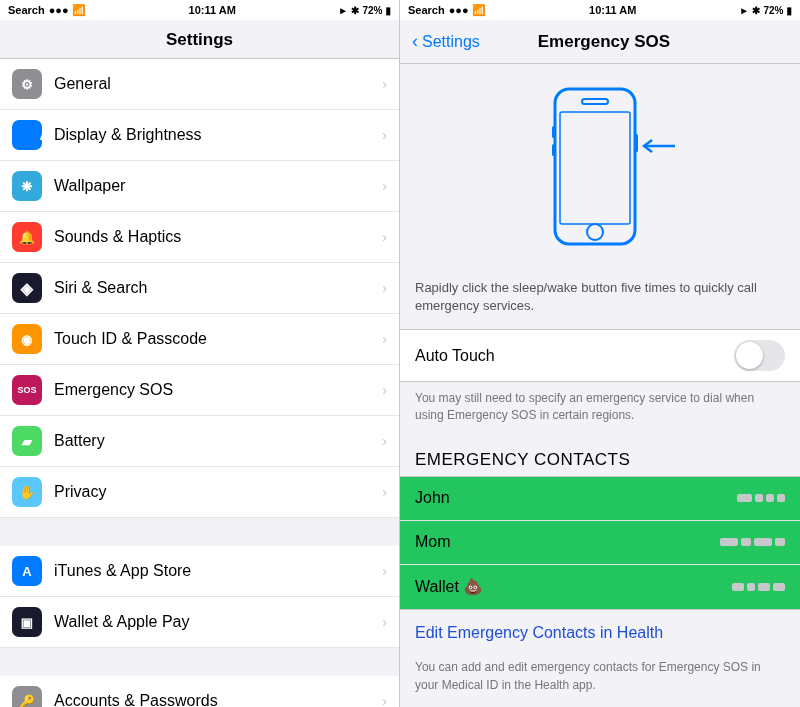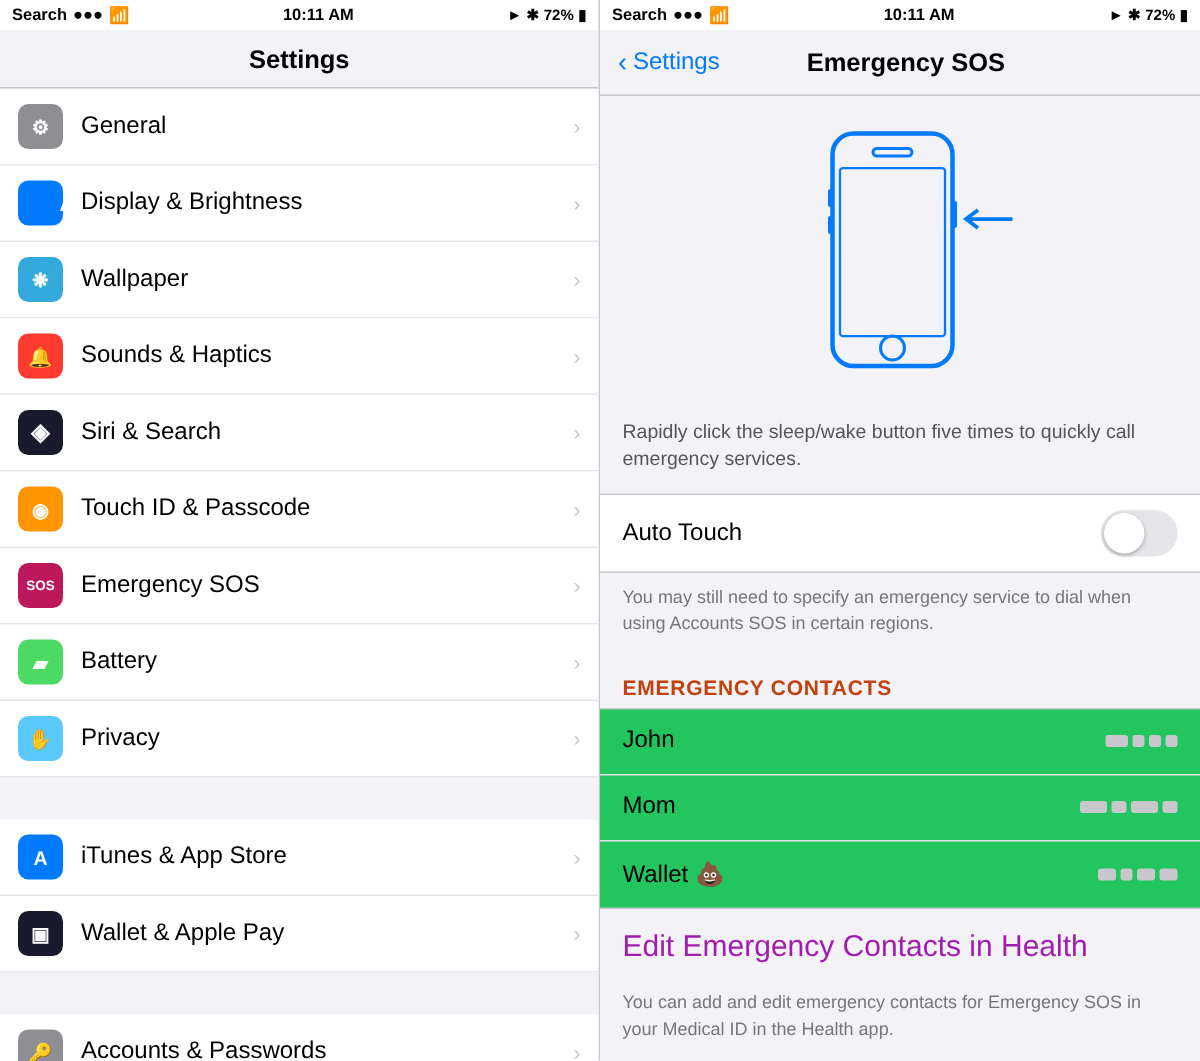--- a/index.html
+++ b/index.html
@@ -201,25 +201,24 @@
       background: #f2f2f7;
       padding: 8px 15px 12px;
       font-size: 12px;
       color: #777;
       line-height: 1.4;
     }
 
     
     .section-header {
       padding: 14px 15px 6px;
-      font-size: 14px;
-      color: #c2410c;
+      font-size: 17px;
+      color: #000000;
       letter-spacing: 0.5px;
       text-transform: uppercase;
-      font-weight: bold;
     }
 
     .contacts-list {
       background: #22c55e;
       border-top: 1px solid #c8c8cc;
       border-bottom: 1px solid #c8c8cc;
     }
 
     .contact-row {
       display: flex;
@@ -244,22 +243,22 @@
 
     .blur-block {
       height: 8px;
       border-radius: 2px;
       background: #c8c8cc;
     }
 
     
     .edit-contacts-link {
       padding: 14px 15px 8px;
-      font-size: 20px;
-      color: #a21caf;
+      font-size: 16px;
+      color: #1d4ed8;
       cursor: pointer;
     }
 
     .edit-note {
       background: #f2f2f7;
       padding: 8px 15px 8px;
       font-size: 12px;
       color: #777;
       line-height: 1.5;
     }
@@ -473,21 +472,21 @@
     </div>
 
     <div class="auto-call-row">
       <span class="auto-call-label">Auto Touch</span>
       <div class="toggle">
         <div class="toggle-knob"></div>
       </div>
     </div>
 
     <div class="auto-call-note">
-      <span>You may still need to specify an emergency service to dial when using Accounts SOS in certain regions.</span>
+      <span>You may still need to specify an emergency service to dial when using Emergency SOS in certain regions.</span>
     </div>
 
     <div class="section-header">
       <span>EMERGENCY CONTACTS</span>
     </div>
 
     <div class="contacts-list">
 
       <div class="contact-row">
         <span class="contact-name">John</span>

